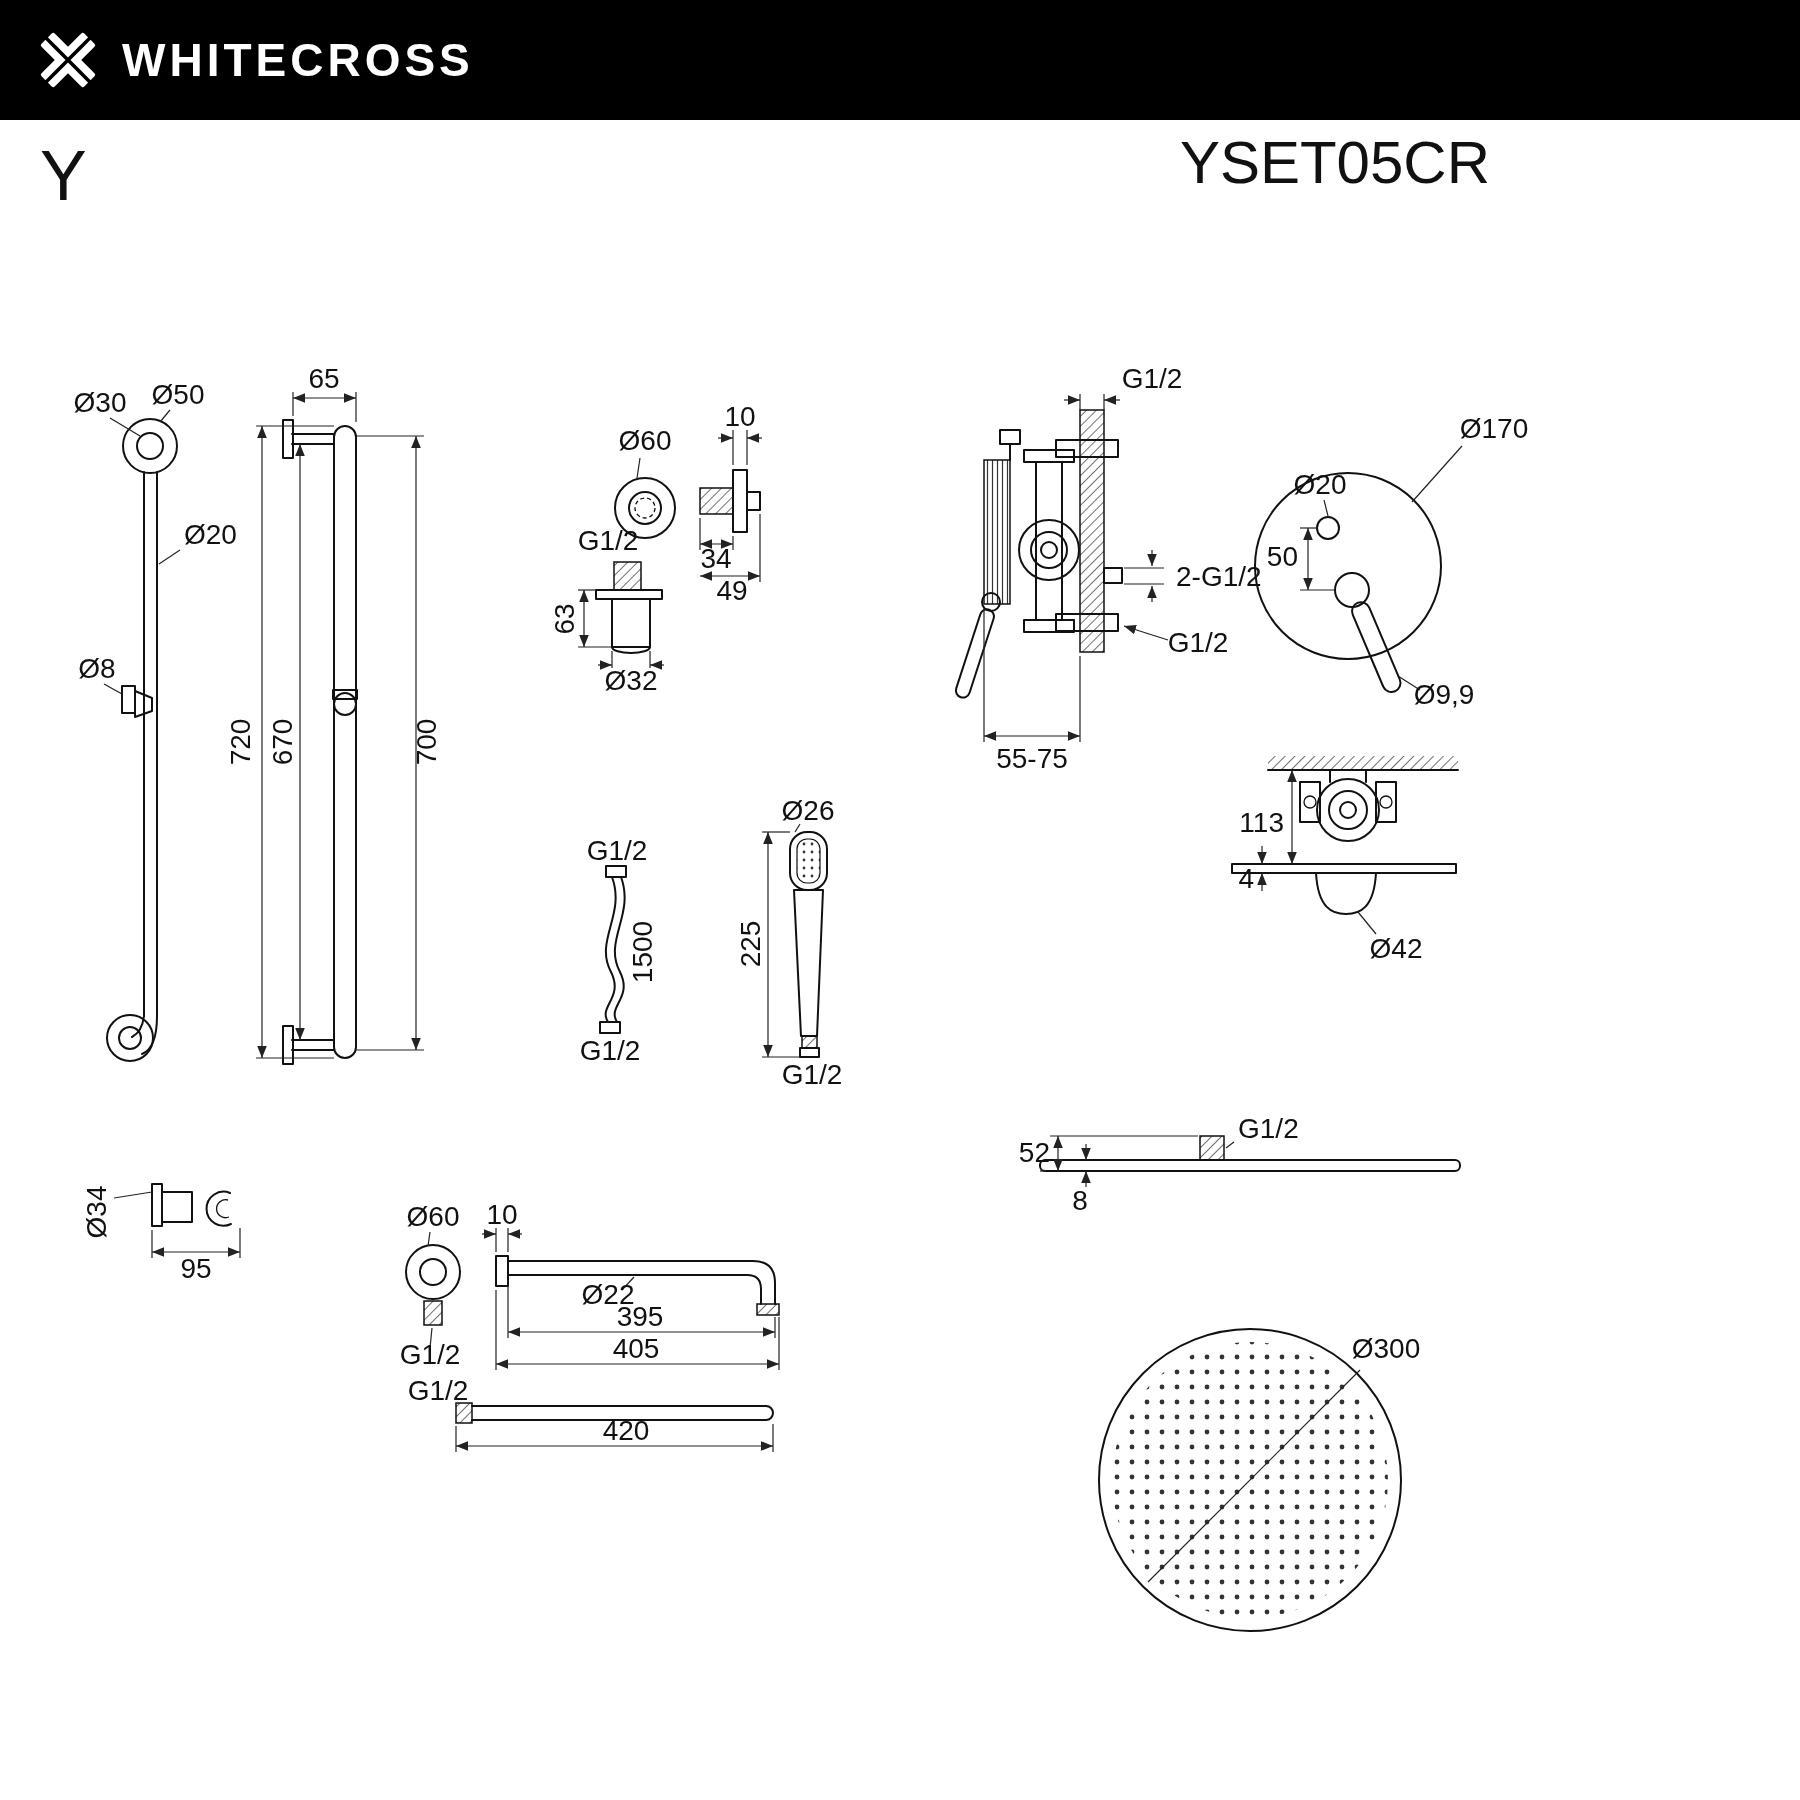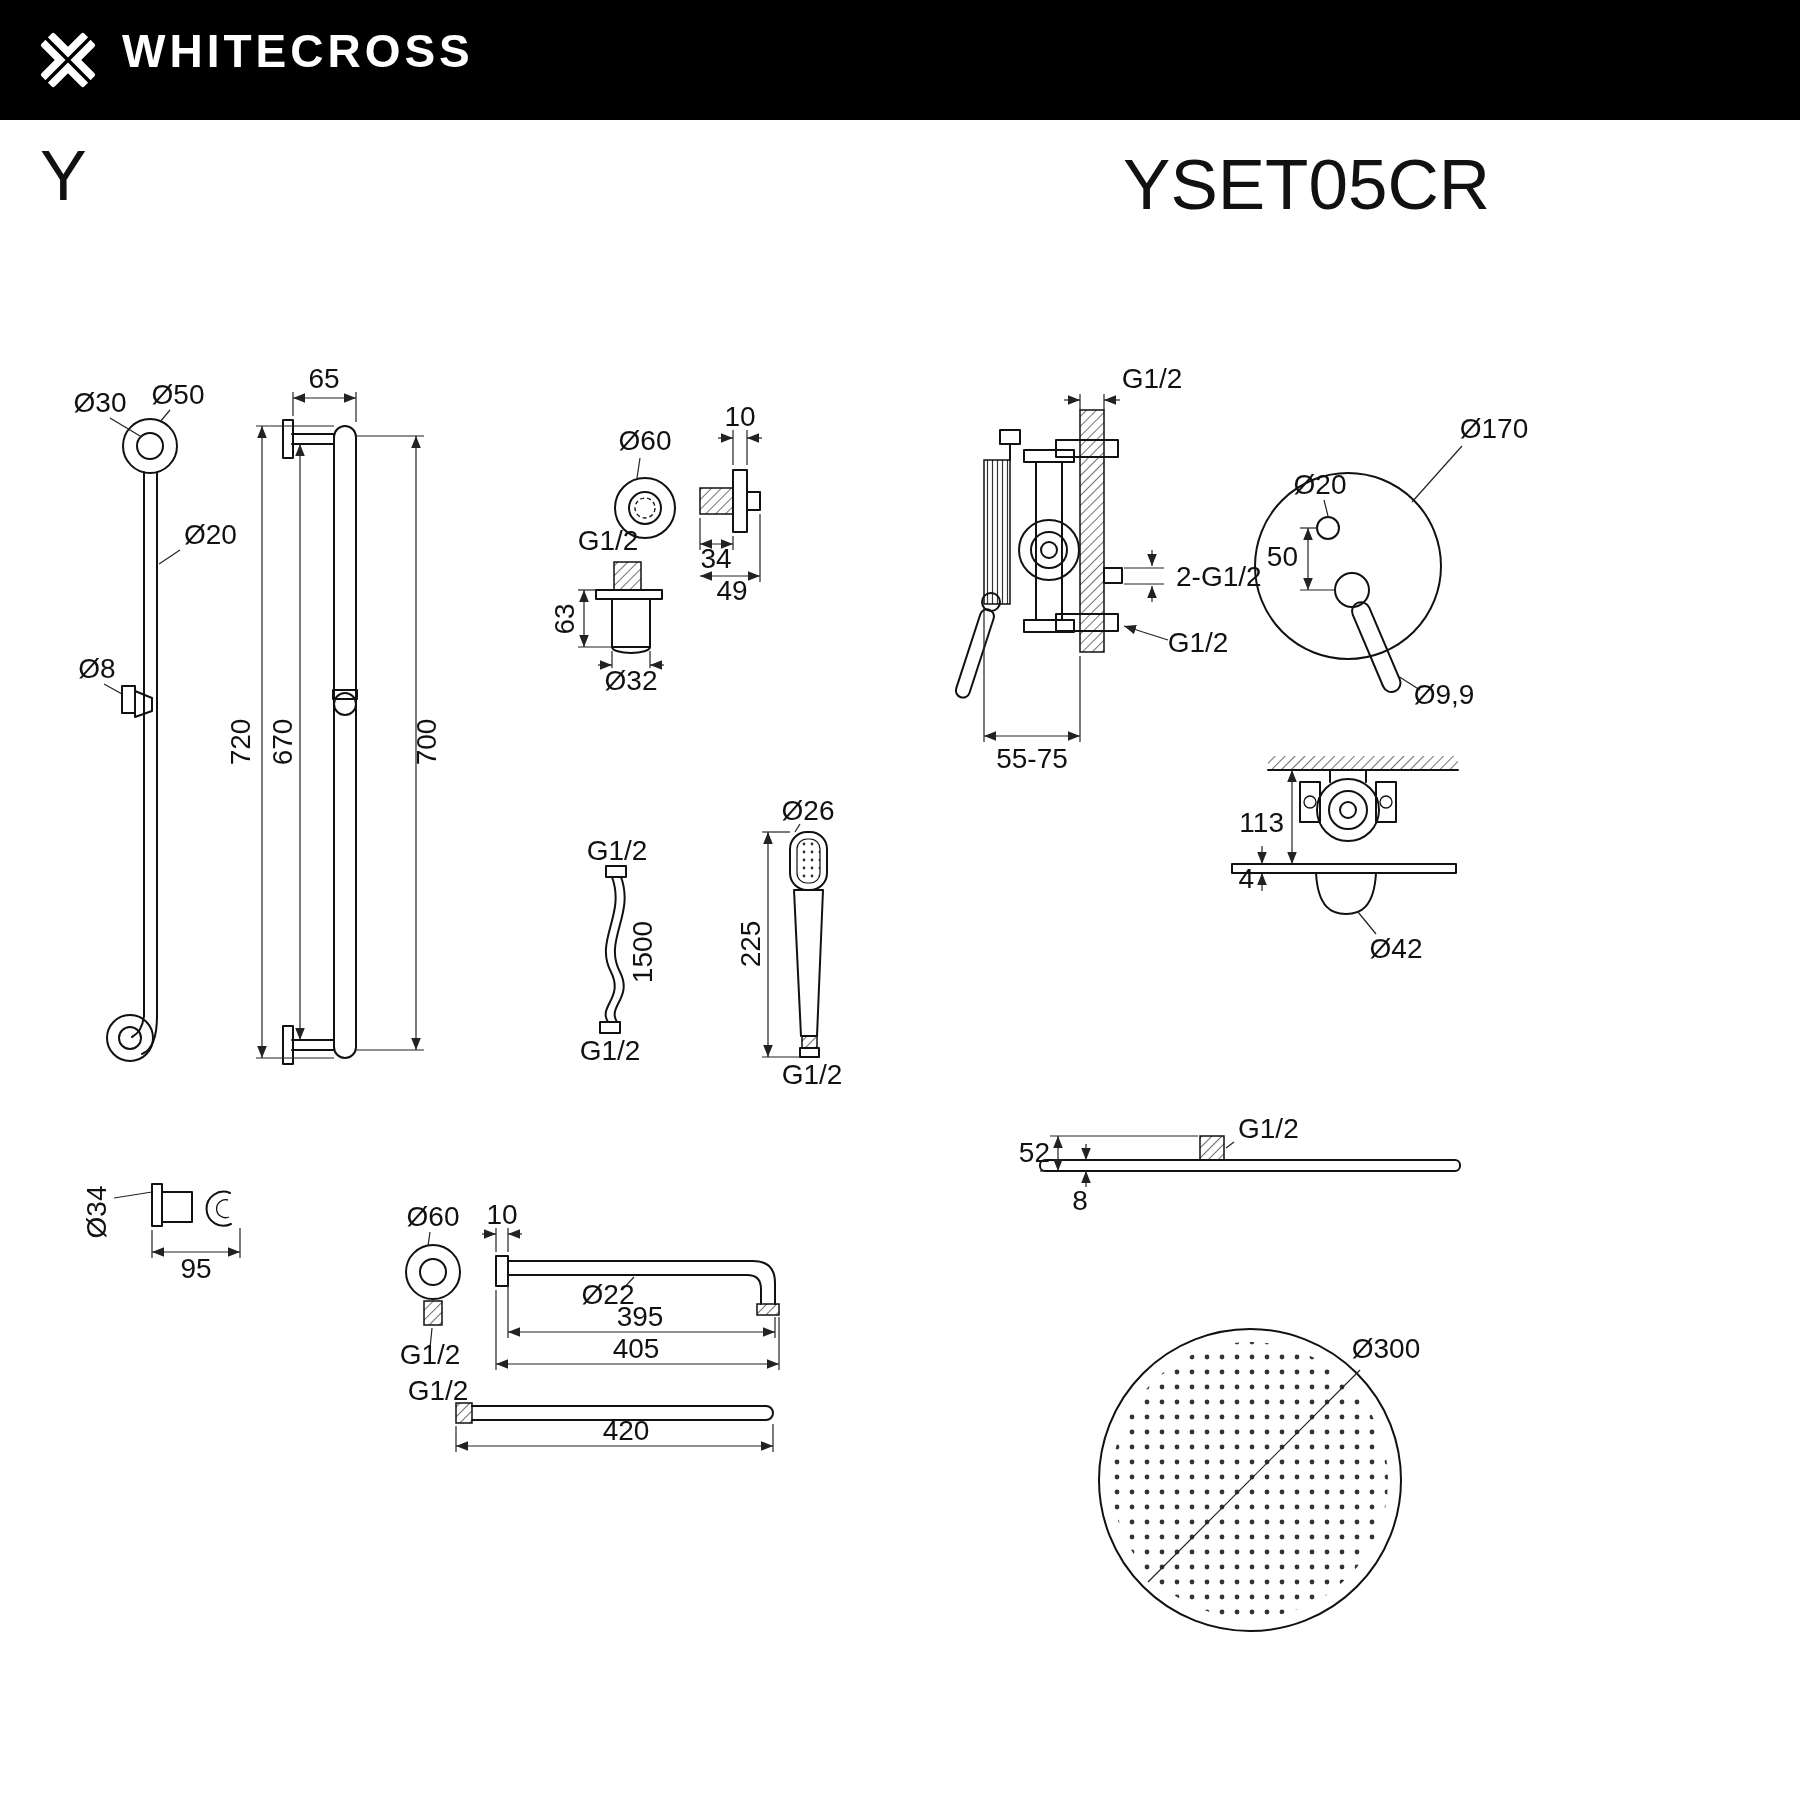--- a/index.html
+++ b/index.html
@@ -1,24 +1,24 @@
 <!DOCTYPE html>
 <html><head>
 <meta charset="utf-8">
 <style>
   html,body{margin:0;padding:0;background:#fff;}
   .page{position:relative;width:1800px;height:1800px;background:#fff;overflow:hidden;
         font-family:"Liberation Sans",sans-serif;color:#111;}
   .topbar{position:absolute;top:0;left:0;width:1800px;height:120px;background:#000;
           display:flex;align-items:center;}
-  .logo{display:flex;align-items:flex-start;gap:18px;margin-left:32px;}
+  .logo{display:flex;align-items:center;gap:18px;margin-left:32px;}
   .logo-x{width:72px;height:72px;}
   .brand{color:#fff;font-size:46px;font-weight:700;letter-spacing:4px;}
   .series{position:absolute;left:40px;top:136px;font-size:70px;font-weight:400;}
-  .model{position:absolute;right:310px;top:144px;font-size:71px;font-weight:400;}
+  .model{position:absolute;right:310px;top:128px;font-size:60px;font-weight:400;}
   .drawing{position:absolute;top:120px;left:0;}
   svg .ln{stroke:#111;stroke-width:2;fill:none;stroke-linecap:round;stroke-linejoin:round;}
   svg .thin{stroke:#111;stroke-width:1.3;fill:none;}
   svg .fh{fill:url(#hatch);stroke:#111;stroke-width:1.5;}
   svg .fr{fill:url(#ribs);stroke:#111;stroke-width:1.5;}
   svg .dim{stroke:#222;stroke-width:1.2;fill:none;}
   svg text{font-family:"Liberation Sans",sans-serif;font-size:28px;fill:#111;text-anchor:middle;}
   svg text.ts{text-anchor:start;} svg text.te{text-anchor:end;}
 </style>
 </head>

